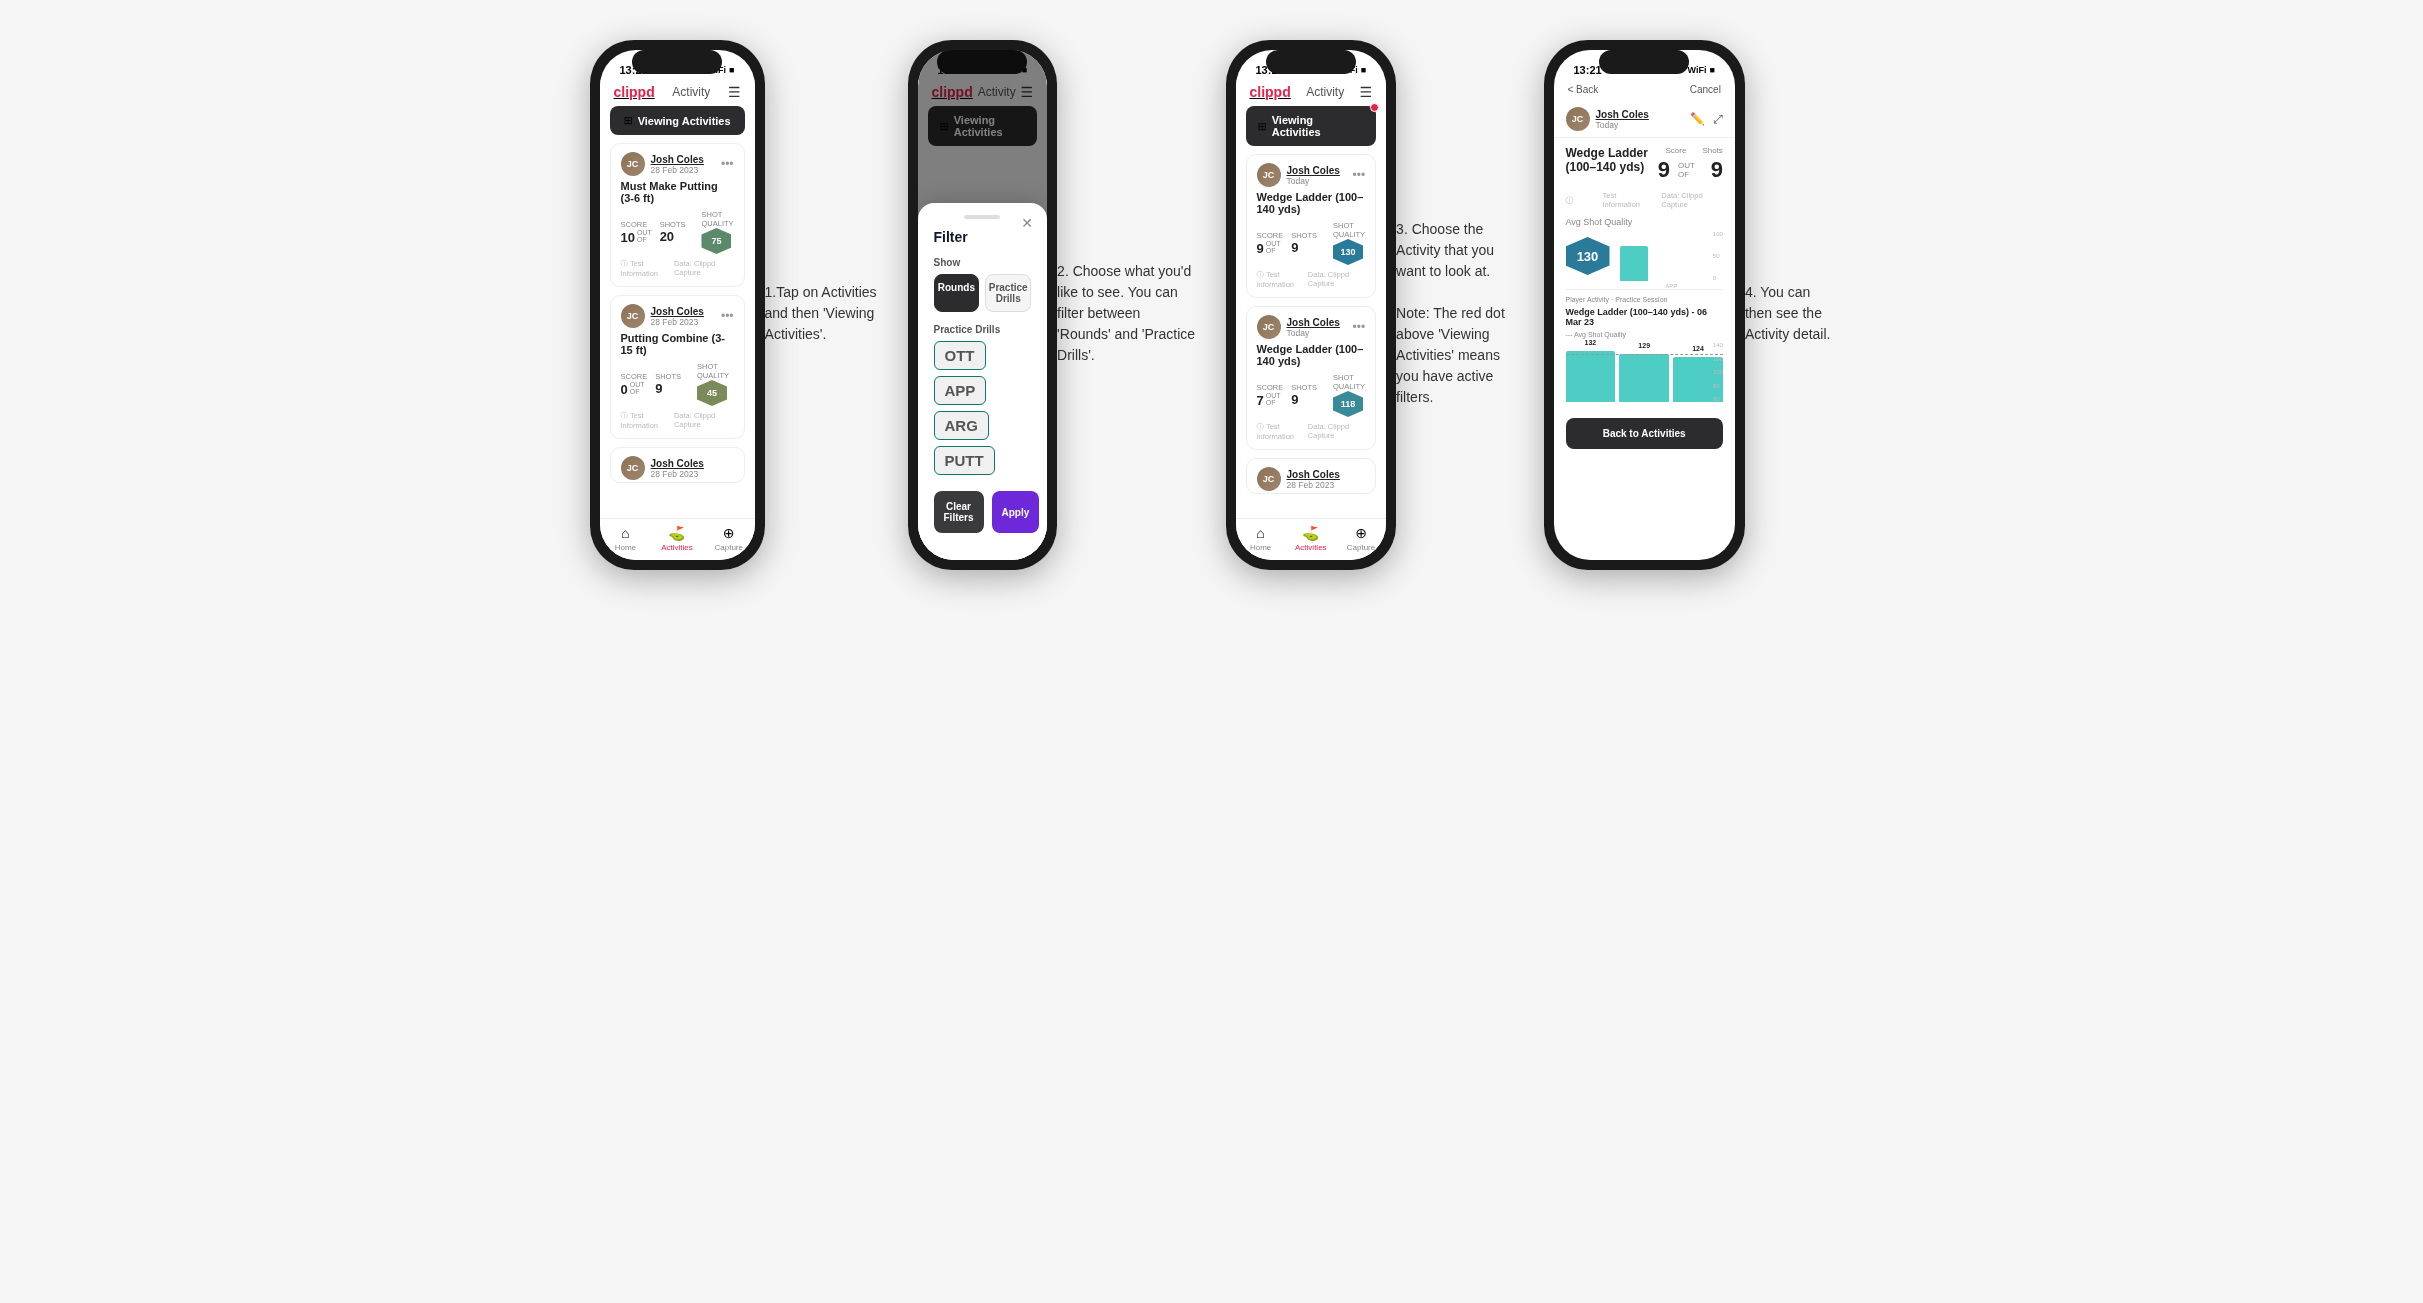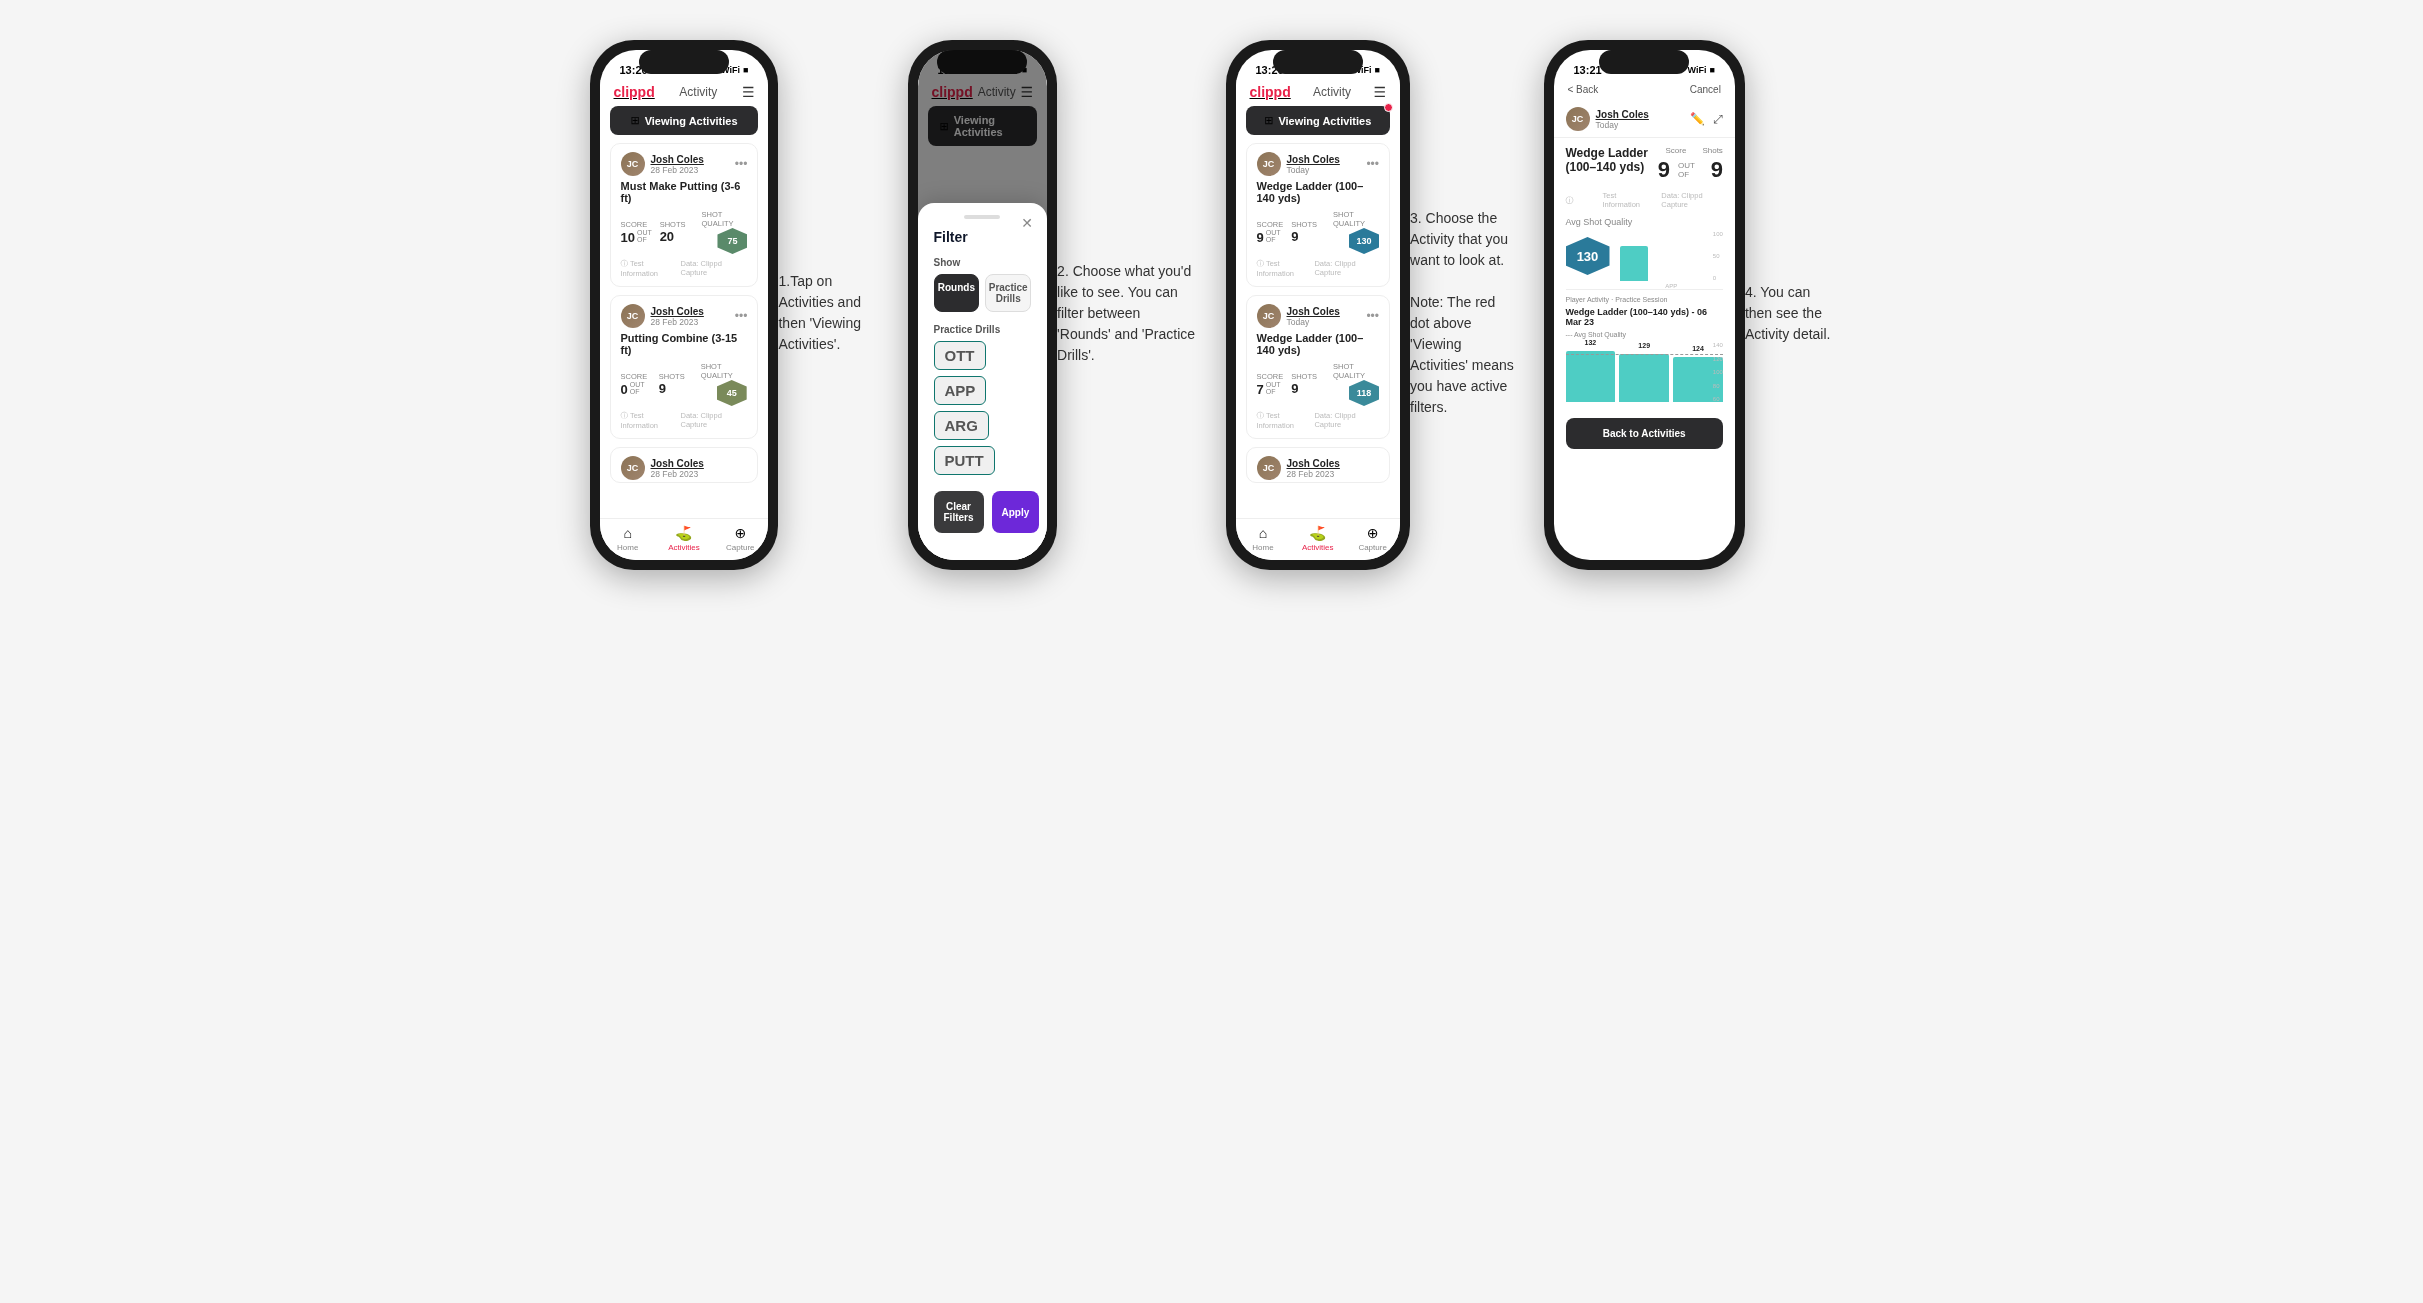--- a/index.html
+++ b/index.html
@@ -165,21 +165,20 @@
     .shot-quality-badge {
       width: 30px;
       height: 26px;
       clip-path: polygon(50% 0%, 100% 25%, 100% 75%, 50% 100%, 0% 75%, 0% 25%);
       display: flex;
       align-items: center;
       justify-content: center;
       font-size: 9px;
       font-weight: 800;
       color: #fff;
-      margin-left: 16px;
     }
     .sq-75 { background: #5a8a6a; }
     .sq-45 { background: #7a8a5a; }
     .sq-130 { background: #2a7a9a; }
     .sq-118 { background: #3a8a9a; }
     .card-footer {
       display: flex;
       justify-content: space-between;
       margin-top: 5px;
       font-size: 7.5px;

